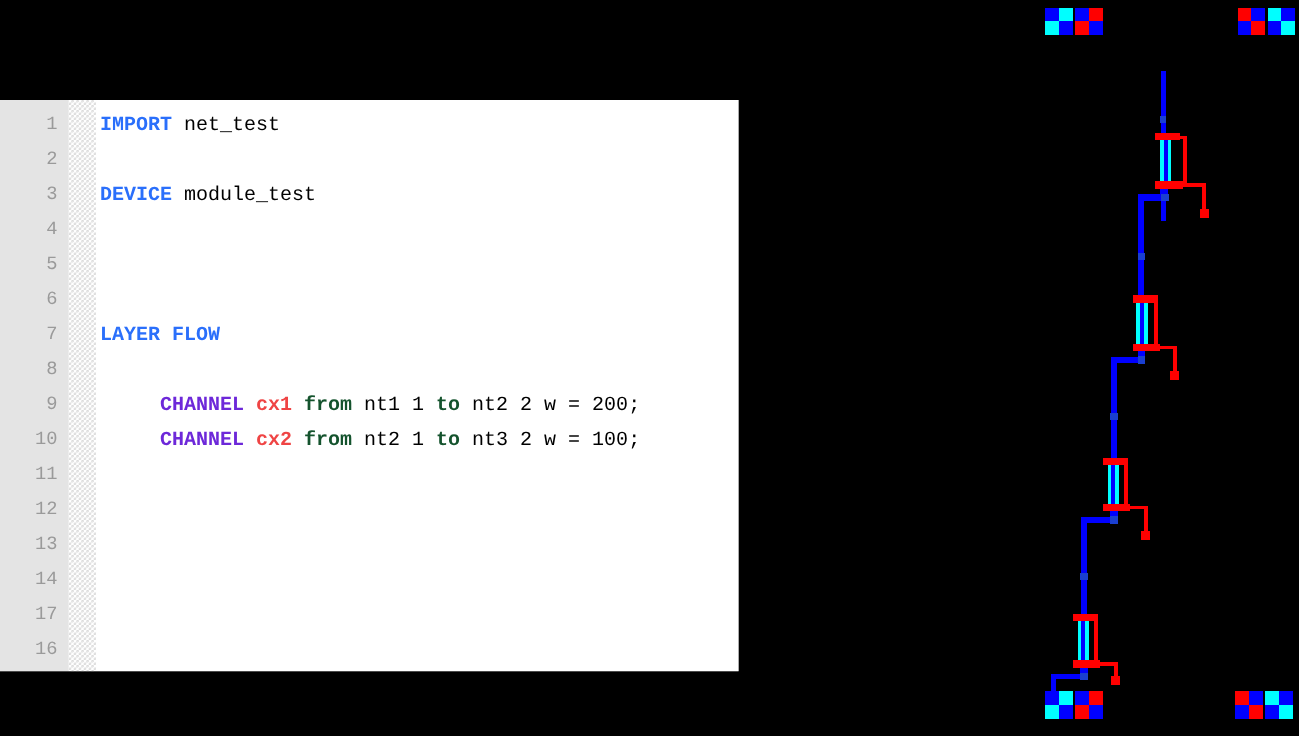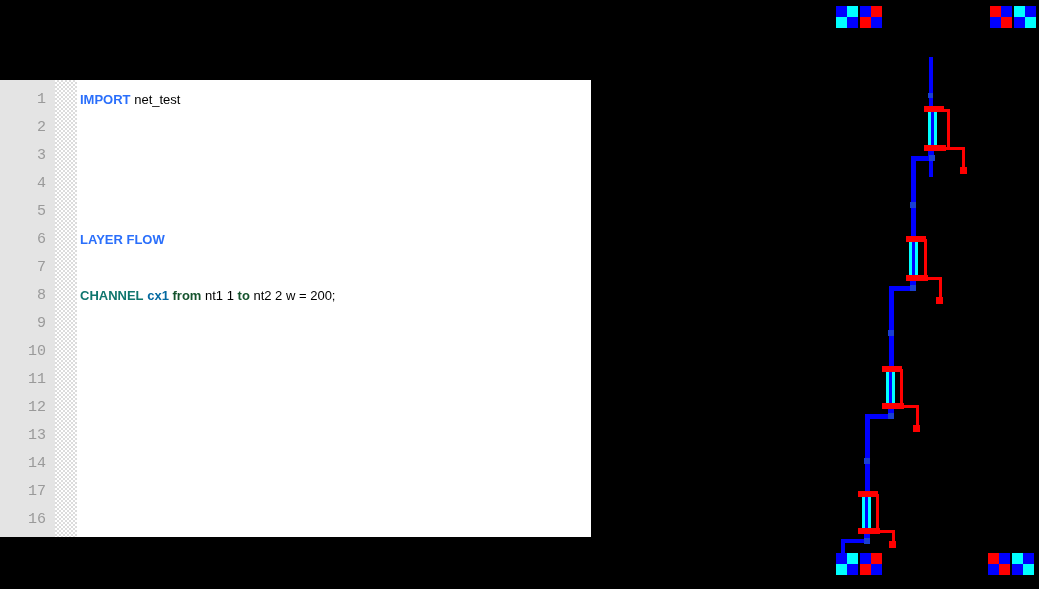--- a/index.html
+++ b/index.html
@@ -62,28 +62,28 @@
     flex: 1 1 auto;
     background: #ffffff;
     padding-top: 6px;
     padding-left: 3px;
     box-sizing: border-box;
     position: relative;
   }
   .cline {
     height: 28px;
     line-height: 28px;
-    font-size: 13px;
+    font-size: 16px;
     white-space: pre;
-    font-family: Liberation Sans, sans-serif;
+    font-family: Liberation Mono, monospace;
     color: #000000;
   }
   .kw   { color: #2a6ffb; font-weight: bold; }
-  .kw2  { color: #0f766e; font-weight: bold; }
-  .id   { color: #0369a1; font-weight: bold; }
+  .kw2  { color: #6d28d9; font-weight: bold; margin-left: 48px; }
+  .id   { color: #ef4444; font-weight: bold; }
   .op   { color: #14532d; font-weight: bold; }
   .plain{ color: #000000; }
 
   
   #schematic {
     position: absolute;
     left: 591px;
     top: 0;
     width: 448px;
     height: 589px;
@@ -112,26 +112,28 @@
         <div class="lnum">12</div>
         <div class="lnum">13</div>
         <div class="lnum">14</div>
         <div class="lnum">17</div>
         <div class="lnum">16</div>
       </div>
     <div id="foldstrip"></div>
     <div id="codearea">
         <div class="cline"><span class="kw">IMPORT</span><span class="plain"> net_test</span></div>
         <div class="cline">&nbsp;</div>
+        <div class="cline"><span class="kw">DEVICE</span><span class="plain"> module_test</span></div>
         <div class="cline">&nbsp;</div>
         <div class="cline">&nbsp;</div>
         <div class="cline">&nbsp;</div>
         <div class="cline"><span class="kw">LAYER FLOW</span></div>
         <div class="cline">&nbsp;</div>
         <div class="cline"><span class="kw2">CHANNEL</span><span class="plain"> </span><span class="id">cx1</span><span class="plain"> </span><span class="op">from</span><span class="plain"> nt1 1 </span><span class="op">to</span><span class="plain"> nt2 2 w = 200;</span></div>
+        <div class="cline"><span class="kw2">CHANNEL</span><span class="plain"> </span><span class="id">cx2</span><span class="plain"> </span><span class="op">from</span><span class="plain"> nt2 1 </span><span class="op">to</span><span class="plain"> nt3 2 w = 100;</span></div>
         <div class="cline">&nbsp;</div>
         <div class="cline">&nbsp;</div>
         <div class="cline">&nbsp;</div>
       </div>
   </div>
 
   <div id="schematic">
     <svg width="448" height="589" viewBox="591 0 448 589" shape-rendering="crispEdges">
 
       <rect x="591" y="0" width="448" height="589" fill="#000000"></rect>

